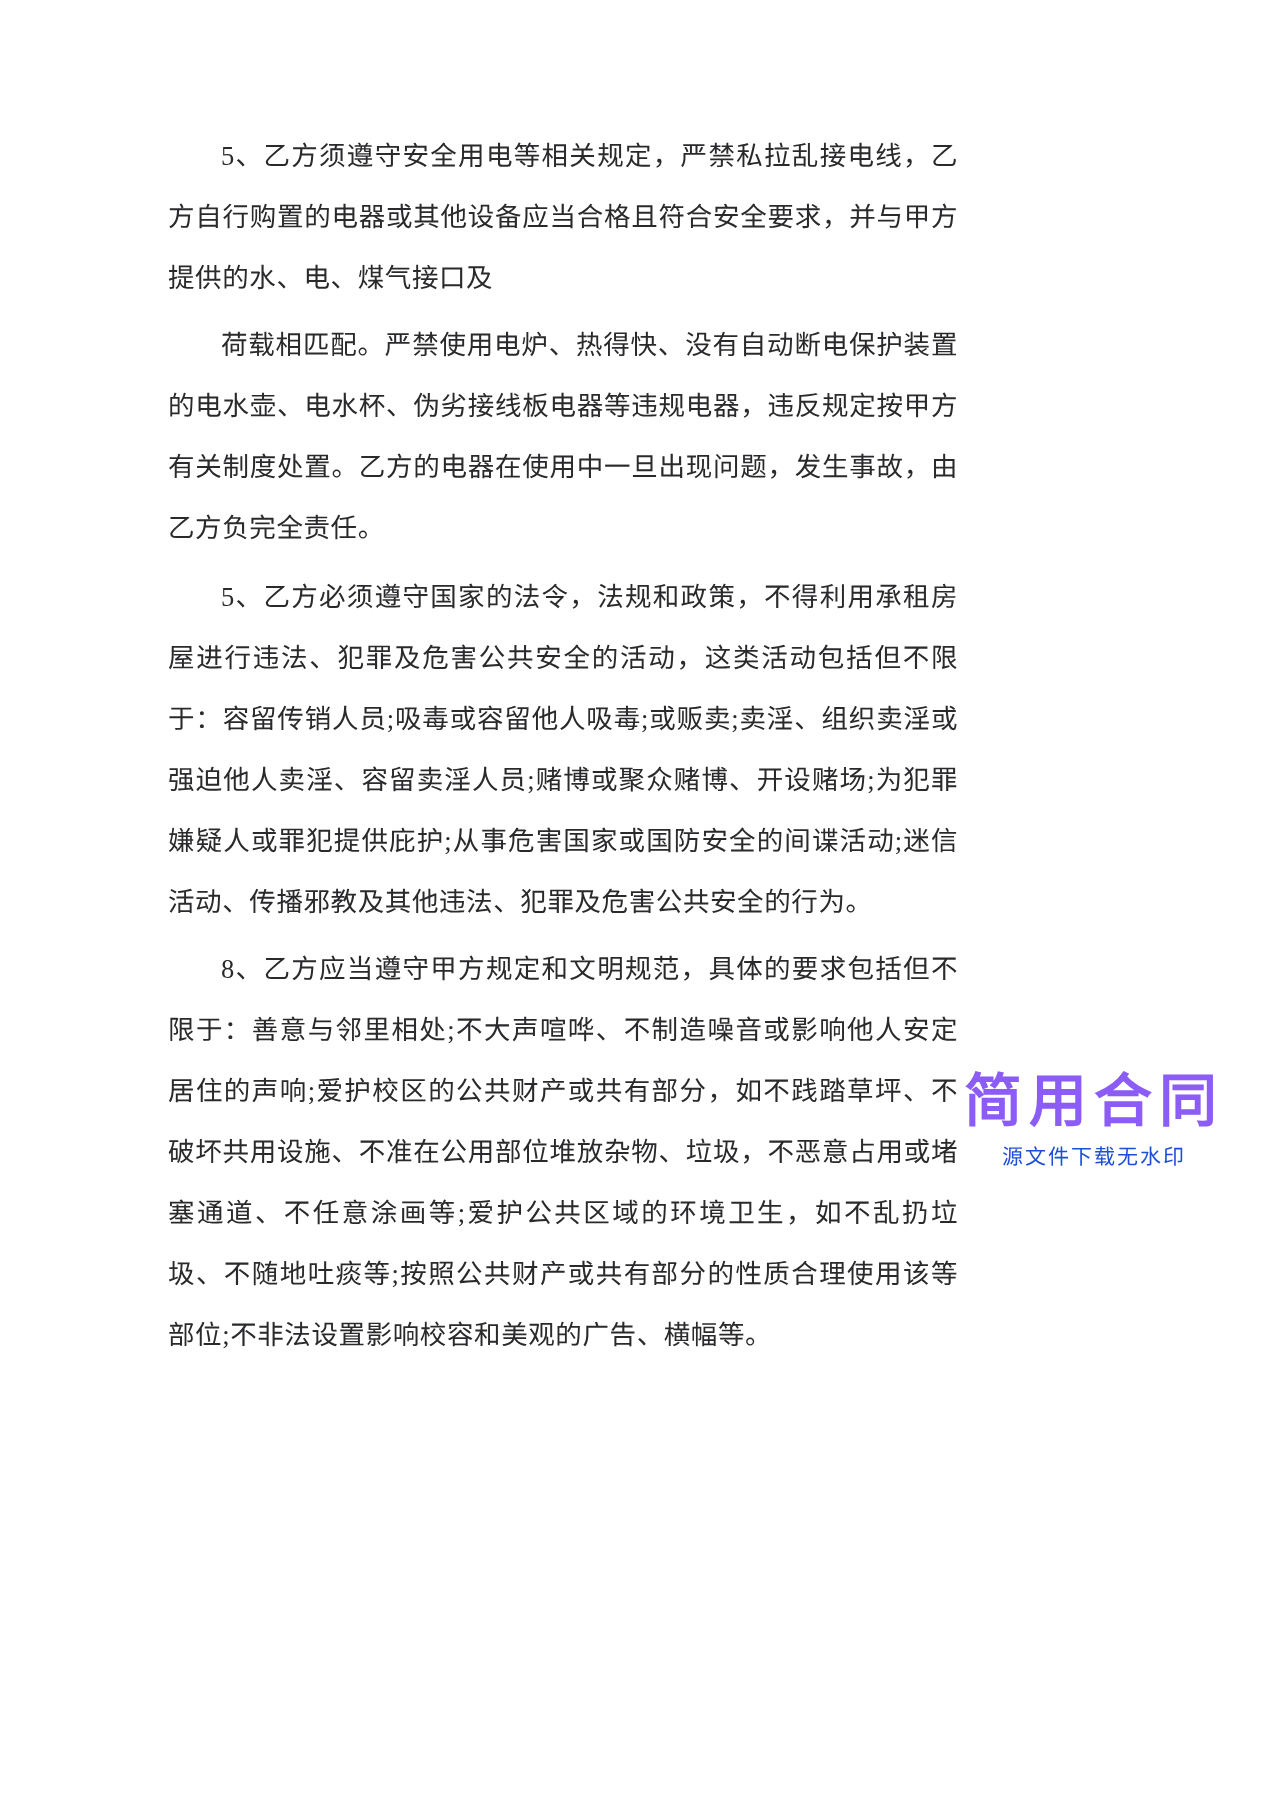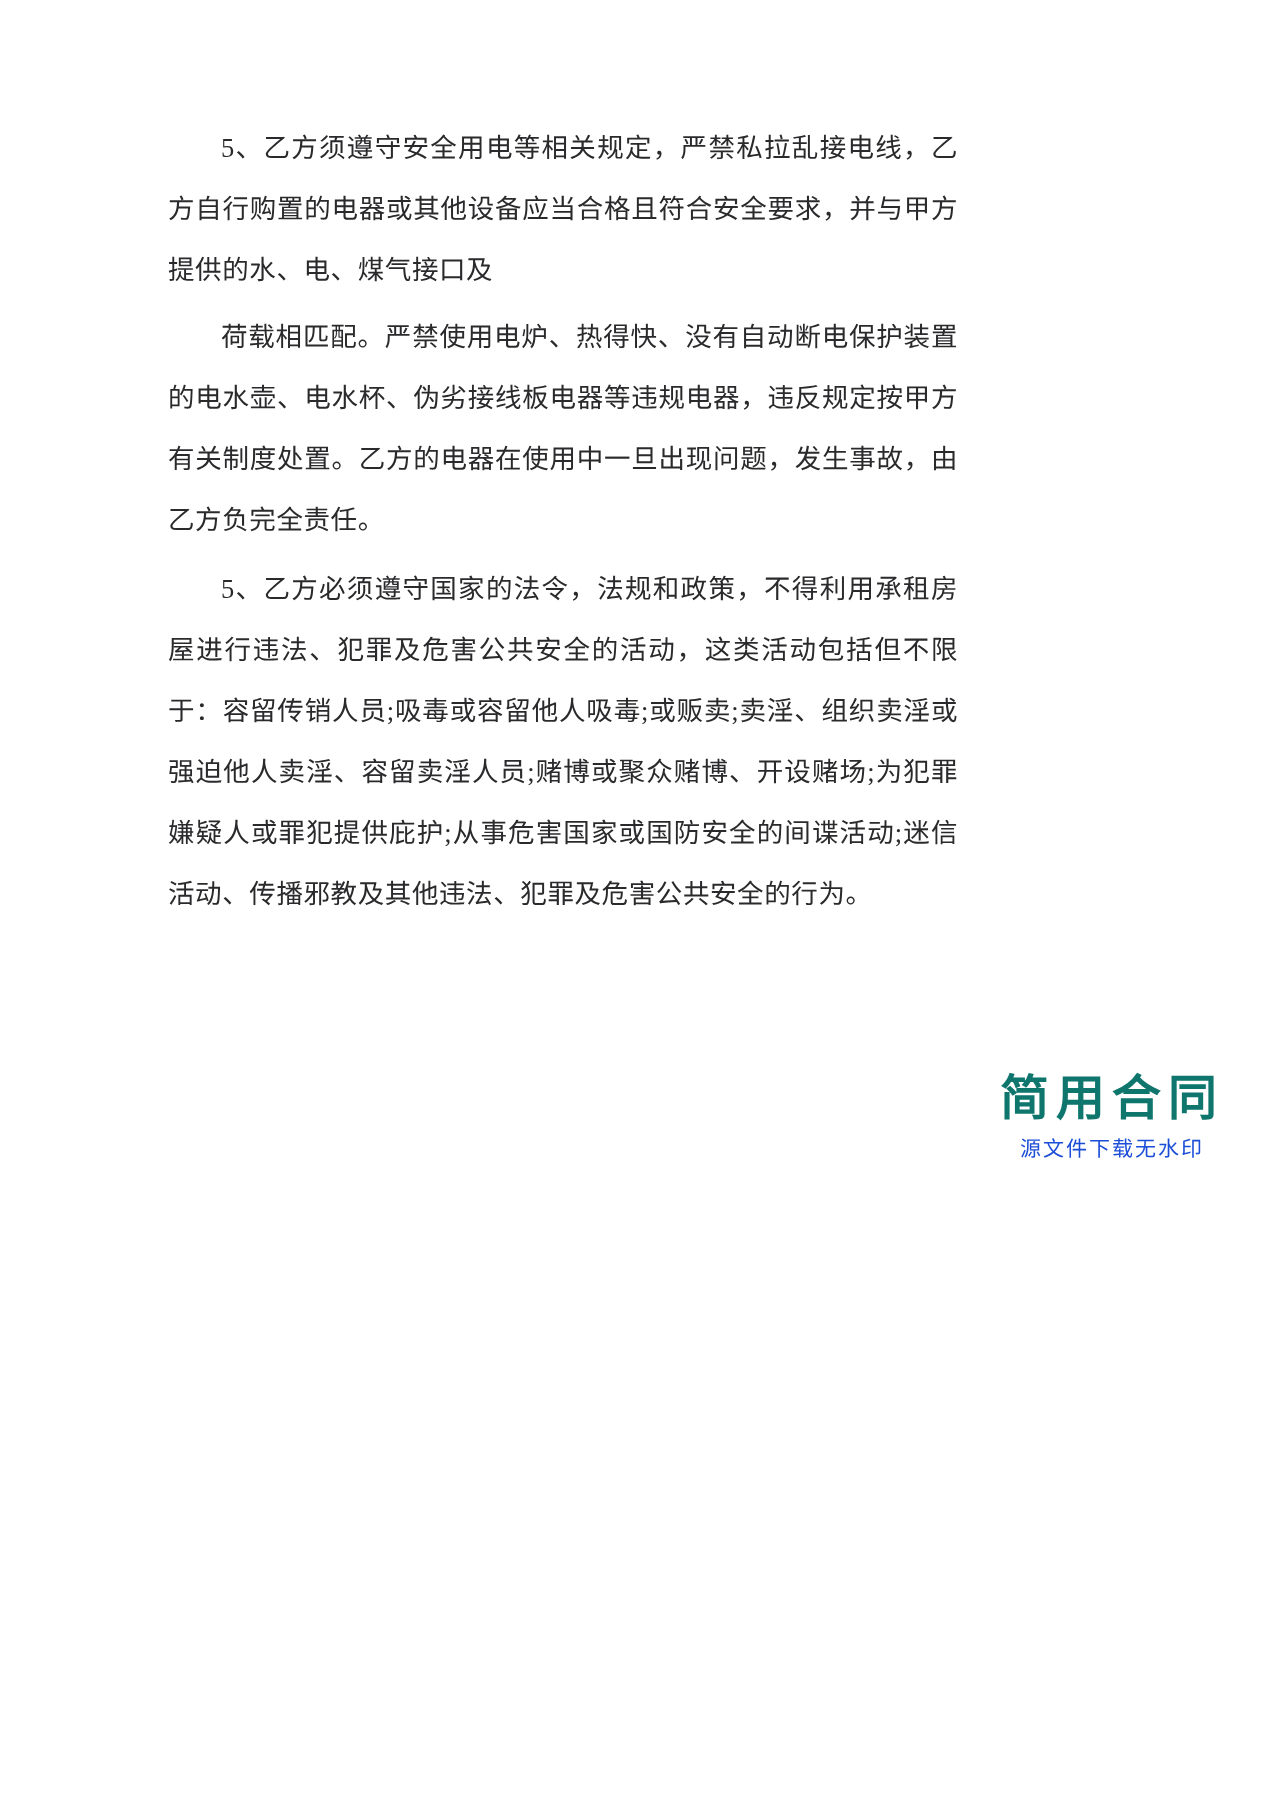--- a/index.html
+++ b/index.html
@@ -6,21 +6,21 @@
   html, body {
     margin: 0;
     padding: 0;
     background: #ffffff;
   }
 
   .page {
     position: relative;
     width: 1280px;
     height: 1412px;
-    margin: 0 auto;
+    margin: 8px auto;
     background: #ffffff;
     overflow: hidden;
     box-sizing: border-box;
   }
 
   
   .doc-body {
     position: absolute;
     left: 168px;
     top: 118px;
@@ -57,24 +57,24 @@
     position: absolute;
     right: 56px;
     bottom: 250px;
     text-align: center;
     pointer-events: none;
     user-select: none;
   }
 
   .watermark-main {
     font-family: Liberation Sans, sans-serif;
-    font-size: 49px;
+    font-size: 58px;
     font-weight: 700;
     letter-spacing: 7px;
-    color: #0f766e;
+    color: #8b5cf6;
     line-height: 1.05;
     white-space: nowrap;
   }
 
   .watermark-sub {
     margin-top: 8px;
     font-family: "DejaVu Sans", "Liberation Sans", sans-serif;
     font-size: 21px;
     font-weight: 400;
     letter-spacing: 2px;
@@ -97,20 +97,21 @@
 
     <div class="spacer-sm"></div>
 
 
     <div class="spacer-sm"></div>
 
     <p class="para indent">5、乙方必须遵守国家的法令，法规和政策，不得利用承租房屋进行违法、犯罪及危害公共安全的活动，这类活动包括但不限于：容留传销人员;吸毒或容留他人吸毒;或贩卖;卖淫、组织卖淫或强迫他人卖淫、容留卖淫人员;赌博或聚众赌博、开设赌场;为犯罪嫌疑人或罪犯提供庇护;从事危害国家或国防安全的间谍活动;迷信活动、传播邪教及其他违法、犯罪及危害公共安全的行为。</p>
 
     <div class="spacer-sm"></div>
 
+    <p class="para indent tight">8、乙方应当遵守甲方规定和文明规范，具体的要求包括但不限于：善意与邻里相处;不大声喧哗、不制造噪音或影响他人安定居住的声响;爱护校区的公共财产或共有部分，如不践踏草坪、不破坏共用设施、不准在公用部位堆放杂物、垃圾，不恶意占用或堵塞通道、不任意涂画等;爱护公共区域的环境卫生，如不乱扔垃圾、不随地吐痰等;按照公共财产或共有部分的性质合理使用该等部位;不非法设置影响校容和美观的广告、横幅等。</p>
 
   </div>
 
   <div class="watermark">
     <div class="watermark-main">简用合同</div>
     <div class="watermark-sub">源文件下载无水印</div>
   </div>
 
 </div>
 

